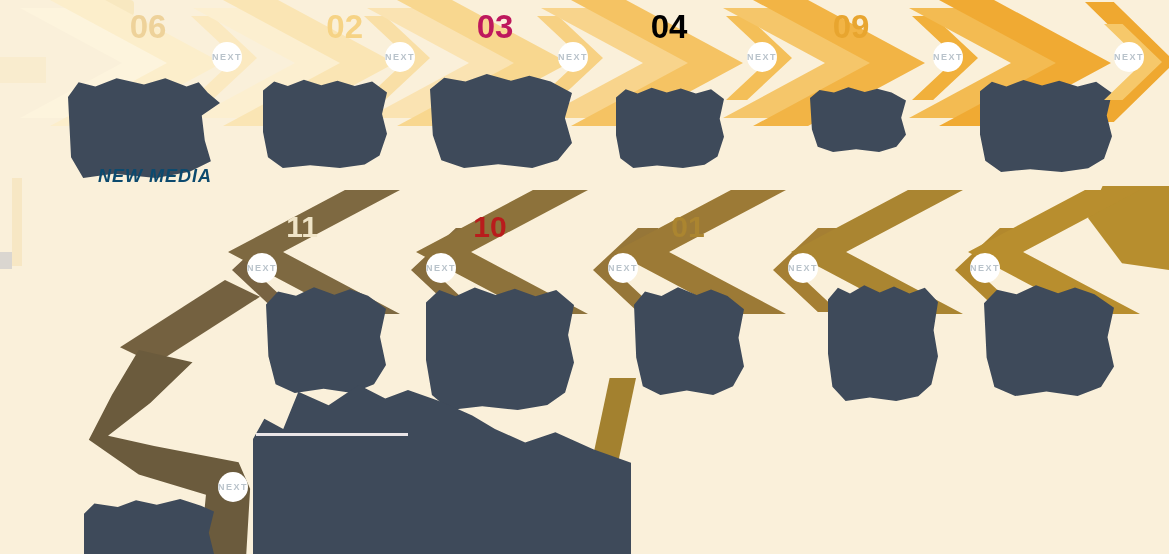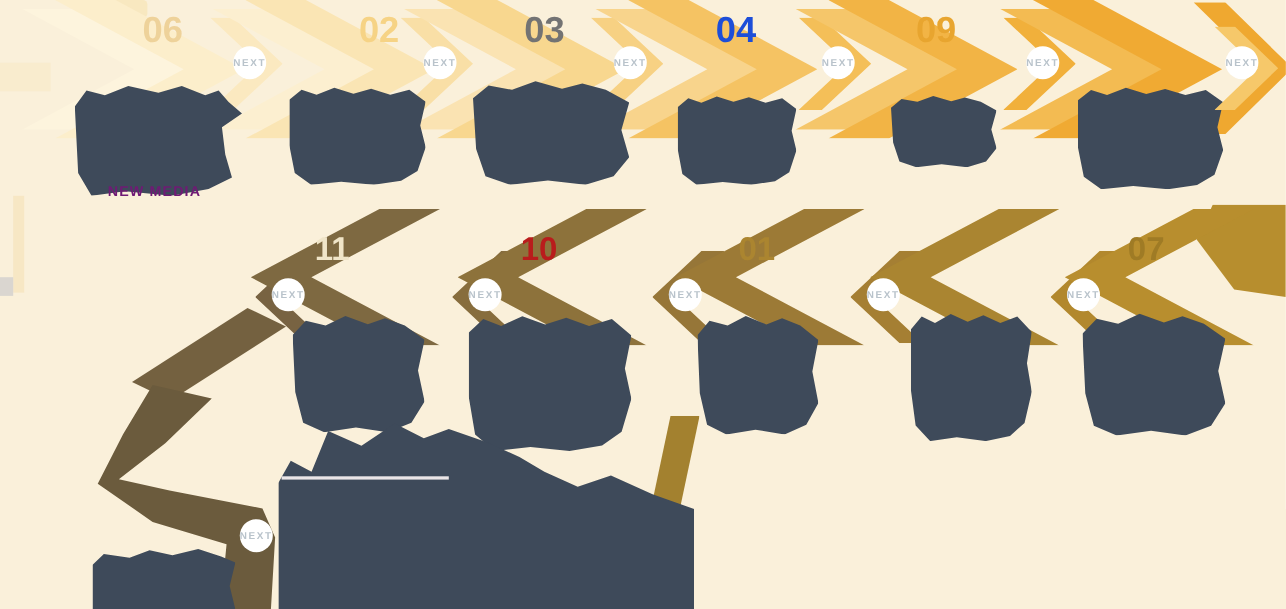--- a/index.html
+++ b/index.html
@@ -17,21 +17,21 @@
     width:30px;height:30px;border-radius:50%;background:#ffffff;
     display:flex;align-items:center;justify-content:center;
     color:#b9c3cb;font-size:9px;letter-spacing:1.5px;font-weight:bold;
   }
   .blob{background:#3e4a5a;}
   .b-v2{clip-path:polygon(0% 14%,9% 4%,20% 9%,33% 2%,47% 8%,60% 3%,74% 9%,88% 4%,100% 16%,96% 40%,100% 62%,94% 86%,82% 96%,62% 100%,38% 97%,16% 100%,4% 88%,0% 60%);}
   .b-v3{clip-path:polygon(0% 18%,10% 6%,25% 10%,40% 2%,57% 9%,70% 4%,85% 10%,100% 22%,95% 48%,100% 74%,90% 92%,72% 100%,48% 96%,24% 100%,8% 92%,2% 66%);}
   .b-s1{clip-path:polygon(0% 22%,7% 8%,18% 12%,32% 4%,50% 10%,64% 4%,78% 12%,86% 8%,92% 18%,100% 28%,88% 40%,90% 64%,94% 84%,80% 94%,58% 100%,30% 96%,10% 100%,2% 80%);}
   .b-bottom{clip-path:polygon(0% 32%,3% 20%,8% 26%,12% 4%,20% 12%,28% 0%,35% 8%,41% 3%,50% 10%,58% 18%,64% 26%,72% 34%,80% 28%,90% 38%,100% 46%,100% 100%,0% 100%);}
   .b-final{clip-path:polygon(0% 28%,8% 10%,26% 16%,40% 4%,56% 12%,74% 2%,90% 14%,100% 24%,96% 62%,100% 100%,0% 100%);}
-  .sublabel{color:#701a75;font-size:13px;font-weight:bold;letter-spacing:1px;z-index:5;}
+  .sublabel{color:#0c4a6e;font-size:18px;font-weight:bold;letter-spacing:1px;z-index:5;font-style:italic;}
   .zlow{z-index:1;} .zmid{z-index:2;} .zhi{z-index:4;}
 </style>
 </head>
 <body>
 
 <div id="canvas">
 
   <div class="abs" style="left:94px;top:0;width:40px;height:16px;border-radius:4px;background:#f8e8c0;"></div>
   <div class="abs" style="left:97px;top:21px;width:36px;height:3px;background:#f5e2b4;"></div>
   <div class="abs" style="left:104px;top:27px;width:26px;height:3px;background:#f5e2b4;"></div>
@@ -53,29 +53,29 @@
   <div class="abs chev-r zlow" style="left:193px;top:8px;width:150px;height:110px;background:#fcefd0;"></div>
   <div class="abs chev-r zmid" style="left:223px;top:0;width:172px;height:126px;background:#fae5b4;"></div>
   <div class="abs num num-r1 zhi" style="left:279px;top:10px;color:#f6d385;text-align:right;">02</div>
   <div class="abs blob b-v2 zmid" style="left:263px;top:78px;width:124px;height:90px;"></div>
 
   <div class="abs chev-r zlow" style="left:364px;top:16px;width:66px;height:84px;background:#f9dfa6;"></div>
   <div class="abs next-badge zhi" style="left:385px;top:42px;">NEXT</div>
 
   <div class="abs chev-r zlow" style="left:367px;top:8px;width:150px;height:110px;background:#fae3b2;"></div>
   <div class="abs chev-r zmid" style="left:397px;top:0;width:172px;height:126px;background:#f8d78f;"></div>
-  <div class="abs num num-r1 zhi" style="left:453px;top:10px;color:#737373;">03</div>
+  <div class="abs num num-r1 zhi" style="left:453px;top:10px;color:#be185d;">03</div>
   <div class="abs blob b-v3 zmid" style="left:430px;top:72px;width:142px;height:96px;"></div>
 
   <div class="abs chev-r zlow" style="left:537px;top:16px;width:66px;height:84px;background:#f7d183;"></div>
   <div class="abs next-badge zhi" style="left:558px;top:42px;">NEXT</div>
 
   <div class="abs chev-r zlow" style="left:541px;top:8px;width:150px;height:110px;background:#f8d48c;"></div>
   <div class="abs chev-r zmid" style="left:571px;top:0;width:172px;height:126px;background:#f5c363;"></div>
-  <div class="abs num num-r1 zhi" style="left:627px;top:10px;color:#1d4ed8;">04</div>
+  <div class="abs num num-r1 zhi" style="left:627px;top:10px;color:#000000;">04</div>
   <div class="abs blob b-v2 zmid" style="left:616px;top:86px;width:108px;height:82px;"></div>
 
   <div class="abs chev-r zlow" style="left:726px;top:16px;width:66px;height:84px;background:#f4bf58;"></div>
   <div class="abs next-badge zhi" style="left:747px;top:42px;">NEXT</div>
 
   <div class="abs chev-r zlow" style="left:723px;top:8px;width:150px;height:110px;background:#f5c66a;"></div>
   <div class="abs chev-r zmid" style="left:753px;top:0;width:172px;height:126px;background:#f2b445;"></div>
   <div class="abs num num-r1 zhi" style="left:809px;top:10px;color:#e8a52f;">09</div>
   <div class="abs blob b-v3 zmid" style="left:810px;top:86px;width:96px;height:66px;"></div>
 
@@ -85,21 +85,20 @@
   <div class="abs chev-r zlow" style="left:909px;top:8px;width:150px;height:110px;background:#f3bb52;"></div>
   <div class="abs chev-r zmid" style="left:939px;top:0;width:172px;height:126px;background:#f0aa33;"></div>
   <div class="abs blob b-v2 zmid" style="left:980px;top:78px;width:132px;height:94px;"></div>
 
   <div class="abs chev-r zlow" style="left:1085px;top:2px;width:90px;height:120px;background:#efa830;"></div>
   <div class="abs chev-r zmid" style="left:1104px;top:24px;width:58px;height:76px;background:#f6c86a;"></div>
   <div class="abs next-badge zhi" style="left:1114px;top:42px;">NEXT</div>
   <div class="abs zlow" style="left:1088px;top:186px;width:81px;height:84px;background:#b78e2e;clip-path:polygon(18% 0,100% 0,100% 100%,42% 92%,0 38%);"></div>
 
   <div class="abs chev-l zmid" style="left:968px;top:190px;width:172px;height:124px;background:#b88e2e;"></div>
-  <div class="abs num num-r2 zhi" style="left:994px;top:212px;color:#9f7b25;">07</div>
   <div class="abs blob b-v3 zmid" style="left:984px;top:283px;width:130px;height:113px;"></div>
 
   <div class="abs chev-l zlow" style="left:955px;top:228px;width:66px;height:84px;background:#b2882d;"></div>
   <div class="abs next-badge zhi" style="left:970px;top:253px;">NEXT</div>
 
   <div class="abs chev-l zmid" style="left:791px;top:190px;width:172px;height:124px;background:#aa8531;"></div>
   <div class="abs blob b-v2 zmid" style="left:828px;top:283px;width:110px;height:118px;"></div>
 
   <div class="abs chev-l zlow" style="left:773px;top:228px;width:66px;height:84px;background:#a57f33;"></div>
   <div class="abs next-badge zhi" style="left:788px;top:253px;">NEXT</div>

